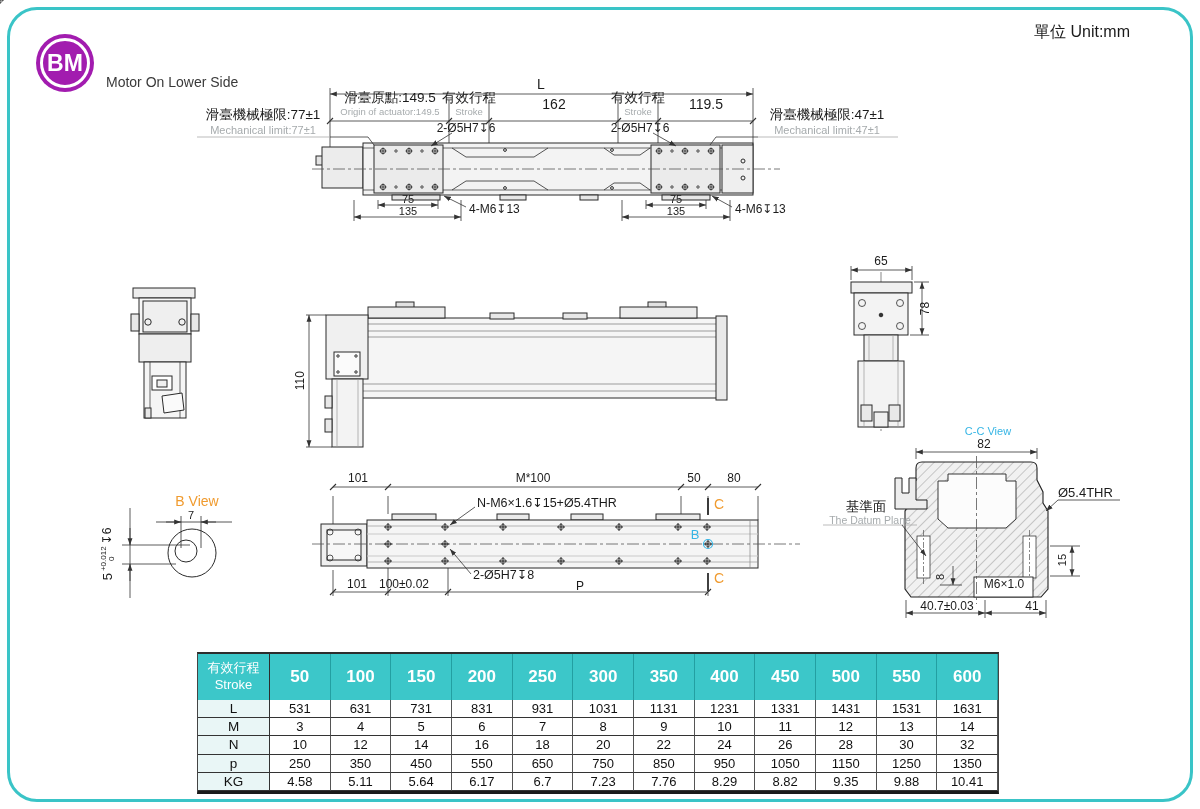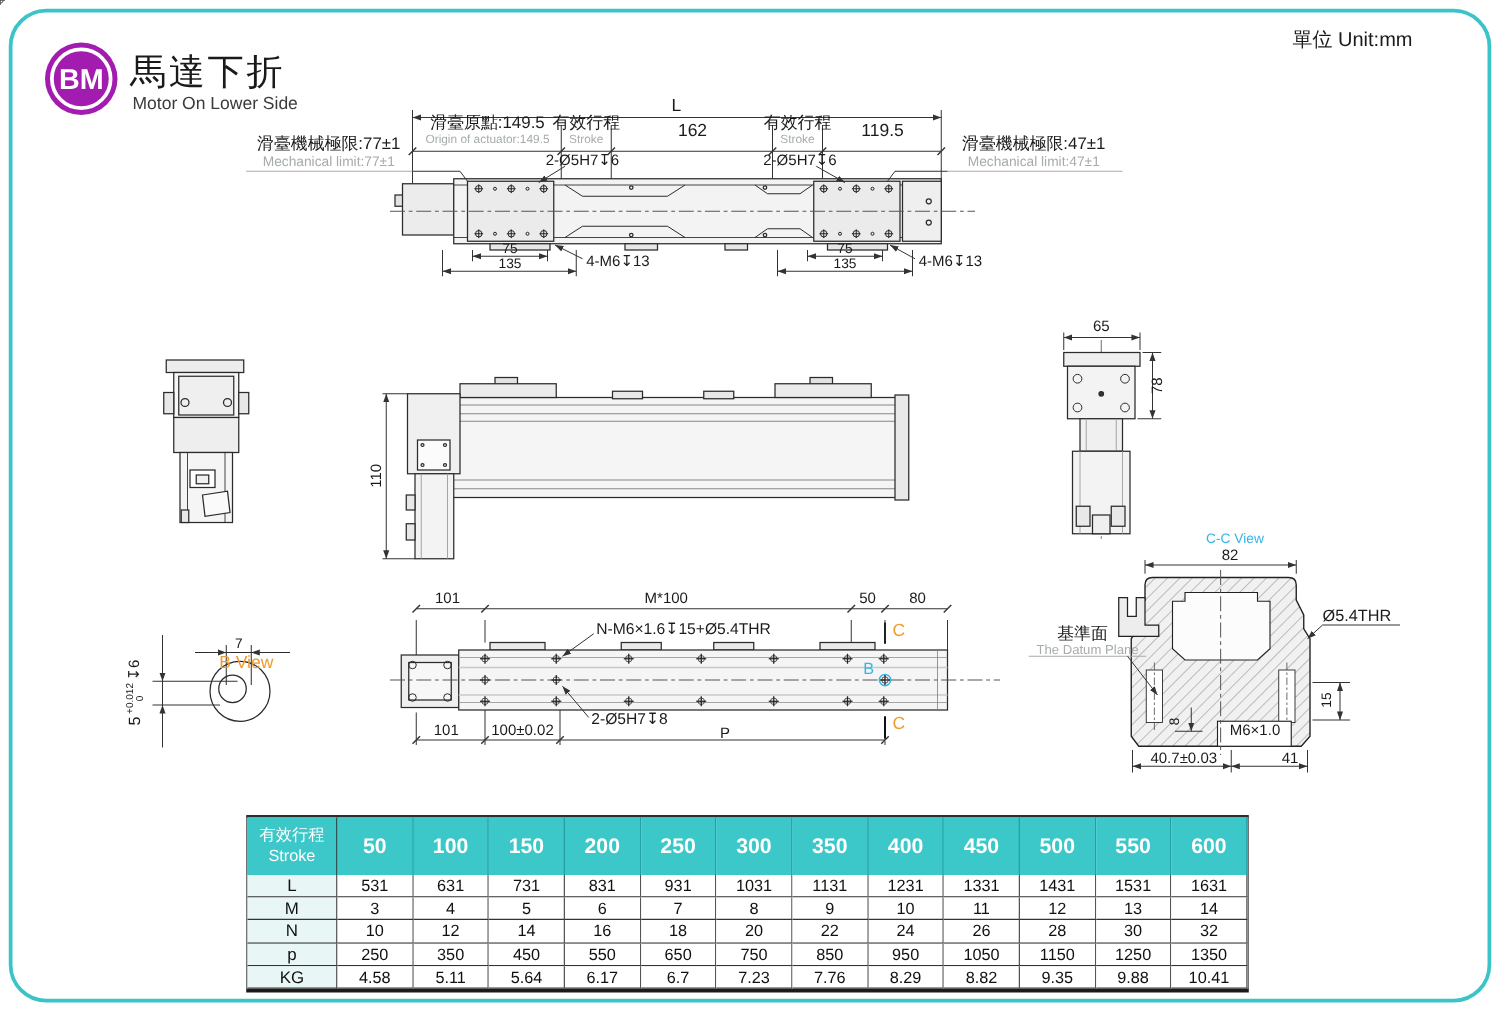--- a/index.html
+++ b/index.html
@@ -39,21 +39,20 @@
 <body>
 
 <div class="page">
   <div class="frame"></div>
 
   <div class="logo">
     <div class="ring">
       <span class="bm">BM</span>
     </div>
   </div>
-  <div class="title-zh">馬達下折</div>
   <div class="title-en">Motor On Lower Side</div>
   <div class="unit">單位 Unit:mm</div>
 
   <svg class="linework" width="1200" height="809" viewBox="0 0 1200 809">
     <defs>
       <marker id="ar" viewBox="0 0 10 10" refX="9.5" refY="5" markerWidth="9" markerHeight="9" orient="auto-start-reverse">
         <path d="M0,1.6 9.5,5 0,8.4z" fill="#333"></path>
       </marker>
       <pattern id="hat" width="7" height="7" patternTransform="rotate(45)" patternUnits="userSpaceOnUse">
         <line x1="0" y1="0" x2="0" y2="7" stroke="#9a9a9a" stroke-width="1"></line>
@@ -388,42 +387,42 @@
   <div class="lbl ctr" style="left:408px; top:205px; font-size:11px;">135</div>
   <div class="lbl dim" style="left:469px; top:203px;">4-M6↧13</div>
   <div class="lbl ctr" style="left:676px; top:193px; font-size:11px;">75</div>
   <div class="lbl ctr" style="left:676px; top:205px; font-size:11px;">135</div>
   <div class="lbl dim" style="left:735px; top:203px;">4-M6↧13</div>
 
   <div class="lbl rot dim" style="left:281px; top:374px; width:40px;">110</div>
   <div class="lbl ctr dim" style="left:881px; top:255px;">65</div>
   <div class="lbl rot dim" style="left:906px; top:302px; width:40px;">78</div>
 
-  <div class="lbl ctr orange" style="left:197px; top:494px;margin-top:28px;">B View</div>
+  <div class="lbl ctr orange" style="left:197px; top:494px;">B View</div>
   <div class="lbl ctr" style="left:191px; top:509px; font-size:11px;">7</div>
   <div class="lbl rot" style="left:60px; top:547px; width:96px; height:14px;">
     <span style="font-size:13px;">5</span>
     <span class="tolstack">
       <span>+0.012</span>
       <span>0</span>
     </span>
     <span style="font-size:12px;">↧6</span>
   </div>
 
   <div class="lbl ctr dim" style="left:358px; top:472px;">101</div>
   <div class="lbl ctr dim" style="left:533px; top:472px;">M*100</div>
   <div class="lbl ctr dim" style="left:694px; top:472px;">50</div>
   <div class="lbl ctr dim" style="left:734px; top:472px;">80</div>
   <div class="lbl dim" style="left:477px; top:497px; font-size:12.5px;">N-M6×1.6↧15+Ø5.4THR</div>
   <div class="lbl ctr orange" style="left:719px; top:497px;">C</div>
   <div class="lbl ctr cyan" style="left:695px; top:528px; font-size:13px;">B</div>
   <div class="lbl ctr orange" style="left:719px; top:571px;">C</div>
   <div class="lbl dim" style="left:473px; top:569px; font-size:12.5px;">2-Ø5H7↧8</div>
   <div class="lbl ctr dim" style="left:357px; top:578px;">101</div>
-  <div class="lbl ctr dim" style="left:418px; top:578px;">100±0.02</div>
+  <div class="lbl ctr dim" style="left:404px; top:578px;">100±0.02</div>
   <div class="lbl ctr dim" style="left:580px; top:580px;">P</div>
 
   <div class="lbl ctr cyan" style="left:988px; top:425px; font-size:11px;">C-C View</div>
   <div class="lbl ctr dim" style="left:984px; top:438px;">82</div>
   <div class="lbl" style="left:1058px; top:486px; font-size:13px;">Ø5.4THR</div>
   <div class="lbl rot" style="left:1042px; top:554px; width:40px; font-size:11px;">15</div>
   <div class="lbl ctr dim" style="left:1004px; top:578px;">M6×1.0</div>
   <div class="lbl rot" style="left:925px; top:571px; width:30px; font-size:11px;">8</div>
   <div class="lbl ctr dim" style="left:947px; top:600px;">40.7±0.03</div>
   <div class="lbl ctr dim" style="left:1032px; top:600px;">41</div>

